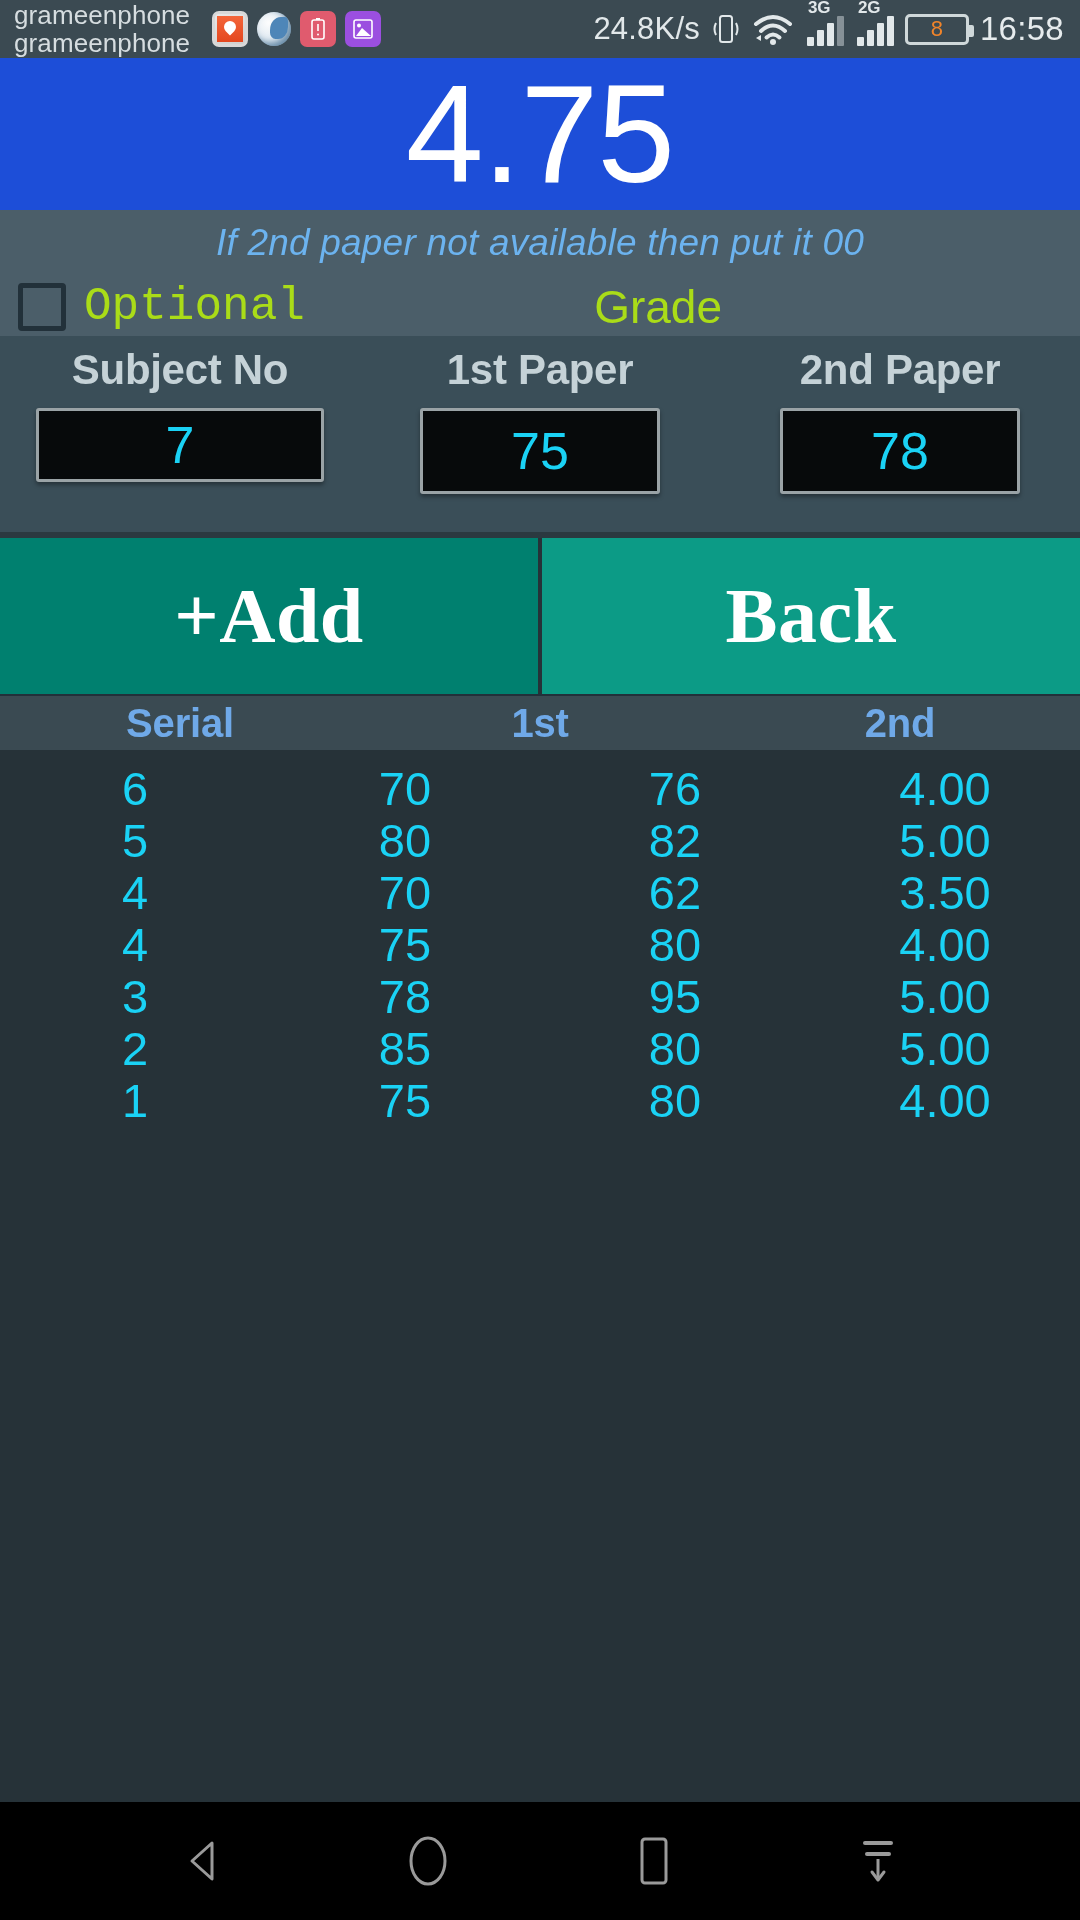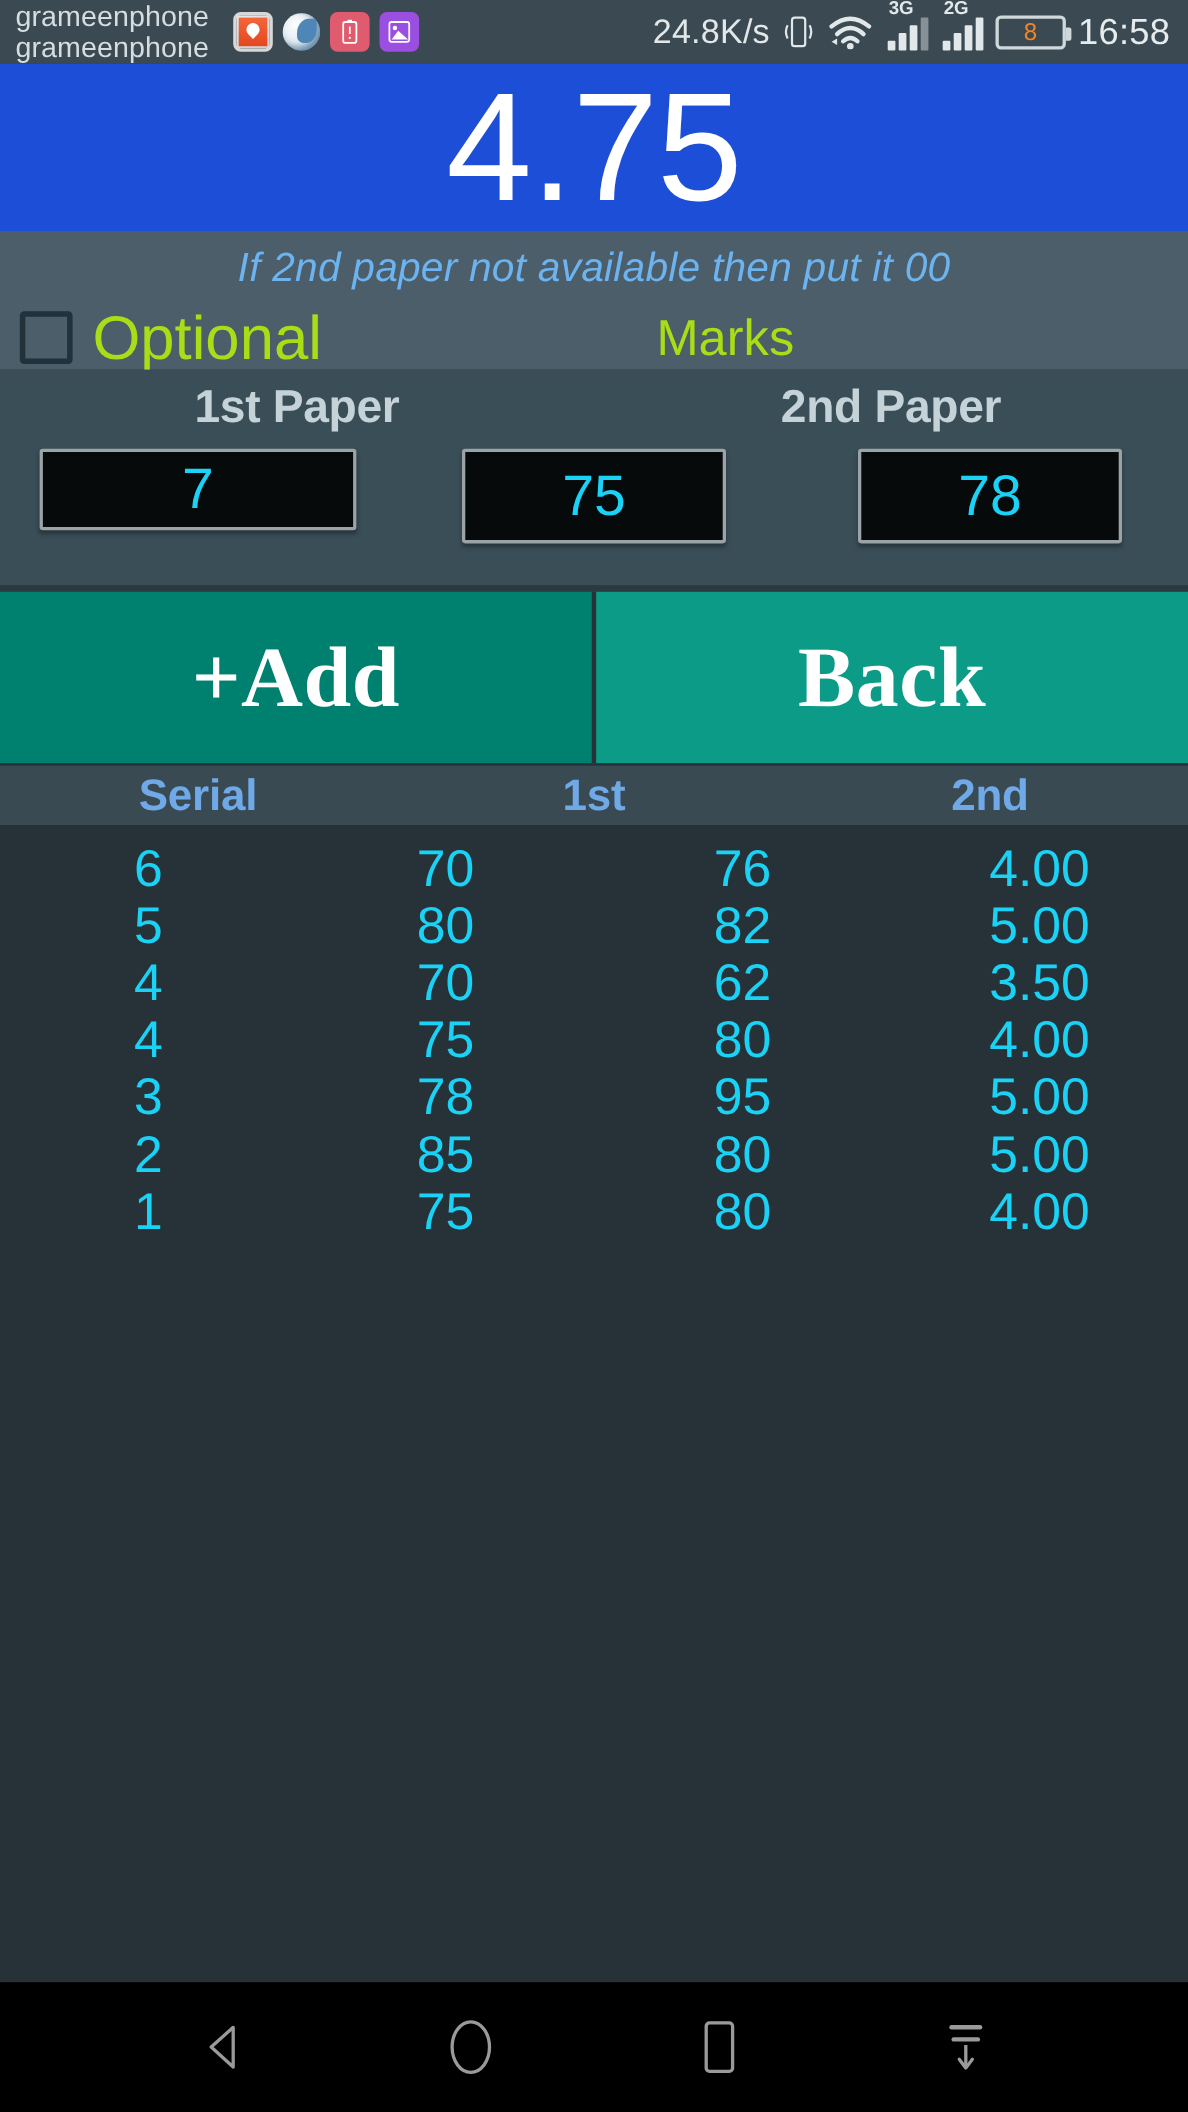--- a/index.html
+++ b/index.html
@@ -88,21 +88,21 @@
     font-style:italic;
   }
   .optrow {
     position:absolute; top:68px; left:0; width:1080px; height:58px;
     display:flex; align-items:center;
   }
   .checkbox {
     width:48px; height:48px; border:5px solid #22313a; border-radius:4px;
     background:#4b5e69; margin-left:18px; flex:none;
   }
-  .opt-label { font-size:56px; color:#aadc18; margin-left:18px; line-height:1; }
+  .opt-label { font-size:46px; color:#aadc18; margin-left:18px; line-height:1;font-family:Liberation Mono, monospace; }
   .marks-label { font-size:46px; color:#aadc18; margin-left:auto; margin-right:358px; line-height:1;}
 
   
   .inputs {
     position:absolute; top:336px; left:0; width:1080px; height:196px;
     background:#3a4e58;
   }
   .colheads { display:flex; padding-top:10px; }
   .colheads div {
     flex:1; text-align:center; font-size:42px; font-weight:bold; color:#c5d2d7;
@@ -233,26 +233,27 @@
 
   <div class="score-panel">
     <div class="score">4.75</div>
   </div>
 
   <div class="hintzone">
     <div class="hint">If 2nd paper not available then put it 00</div>
     <div class="optrow">
       <span class="checkbox"></span>
       <span class="opt-label">Optional</span>
-      <span class="marks-label">Marks</span>
+      <span class="marks-label">Grade</span>
     </div>
   </div>
 
   <div class="inputs">
     <div class="colheads">
+      <div>Subject No</div>
       <div>1st Paper</div>
       <div>2nd Paper</div>
     </div>
     <div class="fields">
       <div class="fieldcell">
         <span class="txtbox tb1">7</span>
       </div>
       <div class="fieldcell">
         <span class="txtbox tb2">75</span>
       </div>

